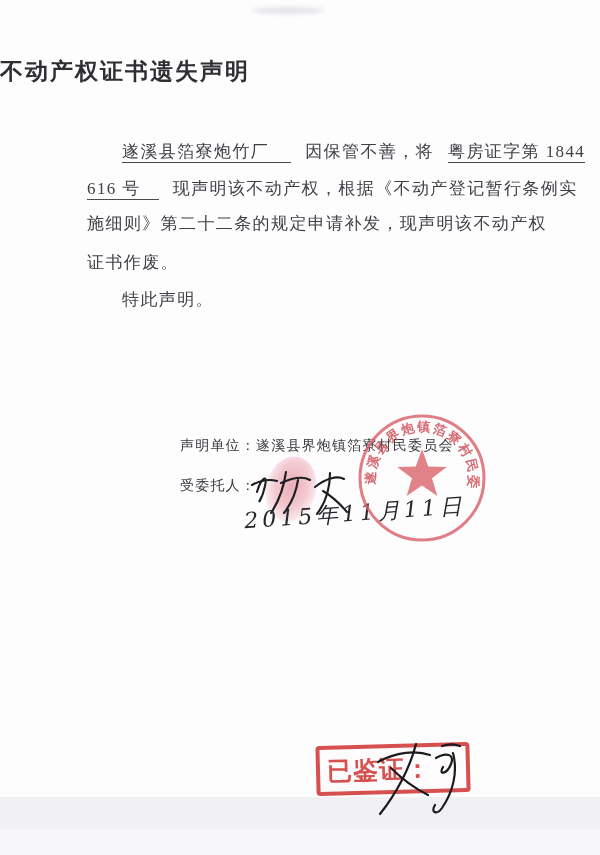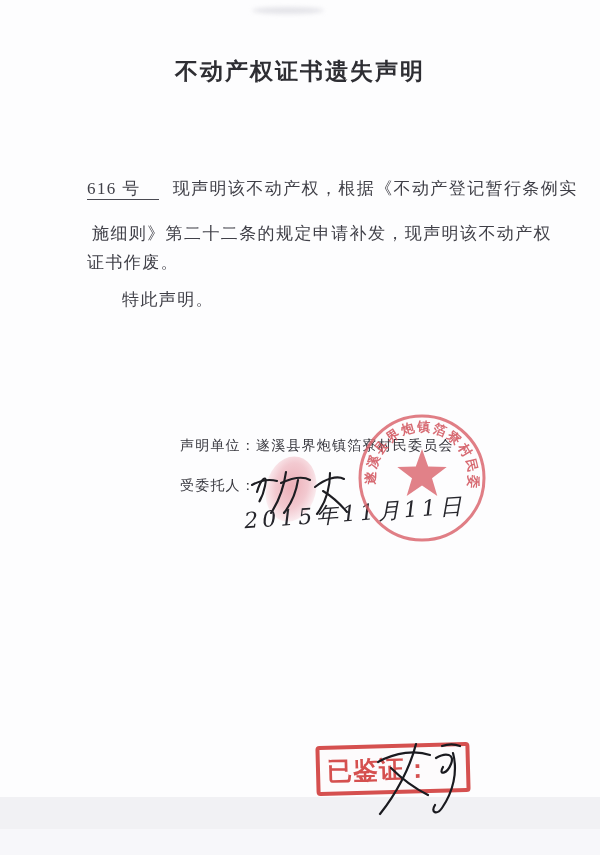--- a/index.html
+++ b/index.html
@@ -19,30 +19,29 @@
   .scan-band-light{
     position:absolute;left:0;top:829px;width:600px;height:26px;
     background:#f7f7fa;
   }
   .scan-smudge{
     position:absolute;left:252px;top:7px;width:72px;height:7px;
     background:#e4e4e9;border-radius:50%;filter:blur(2px);
   }
   .doc-title{
     position:absolute;left:0;top:56px;width:600px;
-    text-align:center;
     font-size:23px;font-weight:bold;letter-spacing:2px;color:#2e2e33;
   }
   .body-line{
     position:absolute;left:87px;width:470px;height:24px;
     font-size:17px;letter-spacing:1.4px;white-space:nowrap;color:#404048;
   }
   .l1{top:140px;text-indent:35px;}
   .l2{top:177px;}
-  .l3{top:222px;text-align:center;}
+  .l3{top:212px;}
   .l4{top:251px;}
   .l5{top:288px;text-indent:35px;}
   .blank{
     border-bottom:1px solid #4a4a52;
     padding-bottom:1px;
   }
   .blank.owner{padding-right:22px;}
   .blank.certno{padding-right:18px;}
   .gap-sm{display:inline-block;width:14px;}
   .signoff-line{
@@ -87,20 +86,21 @@
 <body>
 
 <div class="page">
 
   <div class="scan-smudge"></div>
   <div class="scan-band-dark"></div>
   <div class="scan-band-light"></div>
 
   <div class="doc-title">不动产权证书遗失声明</div>
 
+  <div class="body-line l1"><span class="blank owner">遂溪县箔寮炮竹厂</span><span class="gap-sm"></span><span>因保管不善，将</span><span class="gap-sm"></span><span class="blank">粤房证字第 1844</span></div>
 
   <div class="body-line l2"><span class="blank certno">616 号</span><span class="gap-sm"></span><span>现声明该不动产权，根据《不动产登记暂行条例实</span></div>
 
   <div class="body-line l3"><span>施细则》第二十二条的规定申请补发，现声明该不动产权</span></div>
 
   <div class="body-line l5"><span>特此声明。</span></div>
 
   <div class="body-line l4"><span>证书作废。</span></div>
 
   <div class="signoff-line declarant"><span>声明单位：</span><span>遂溪县界炮镇箔寮村民委员会</span></div>

